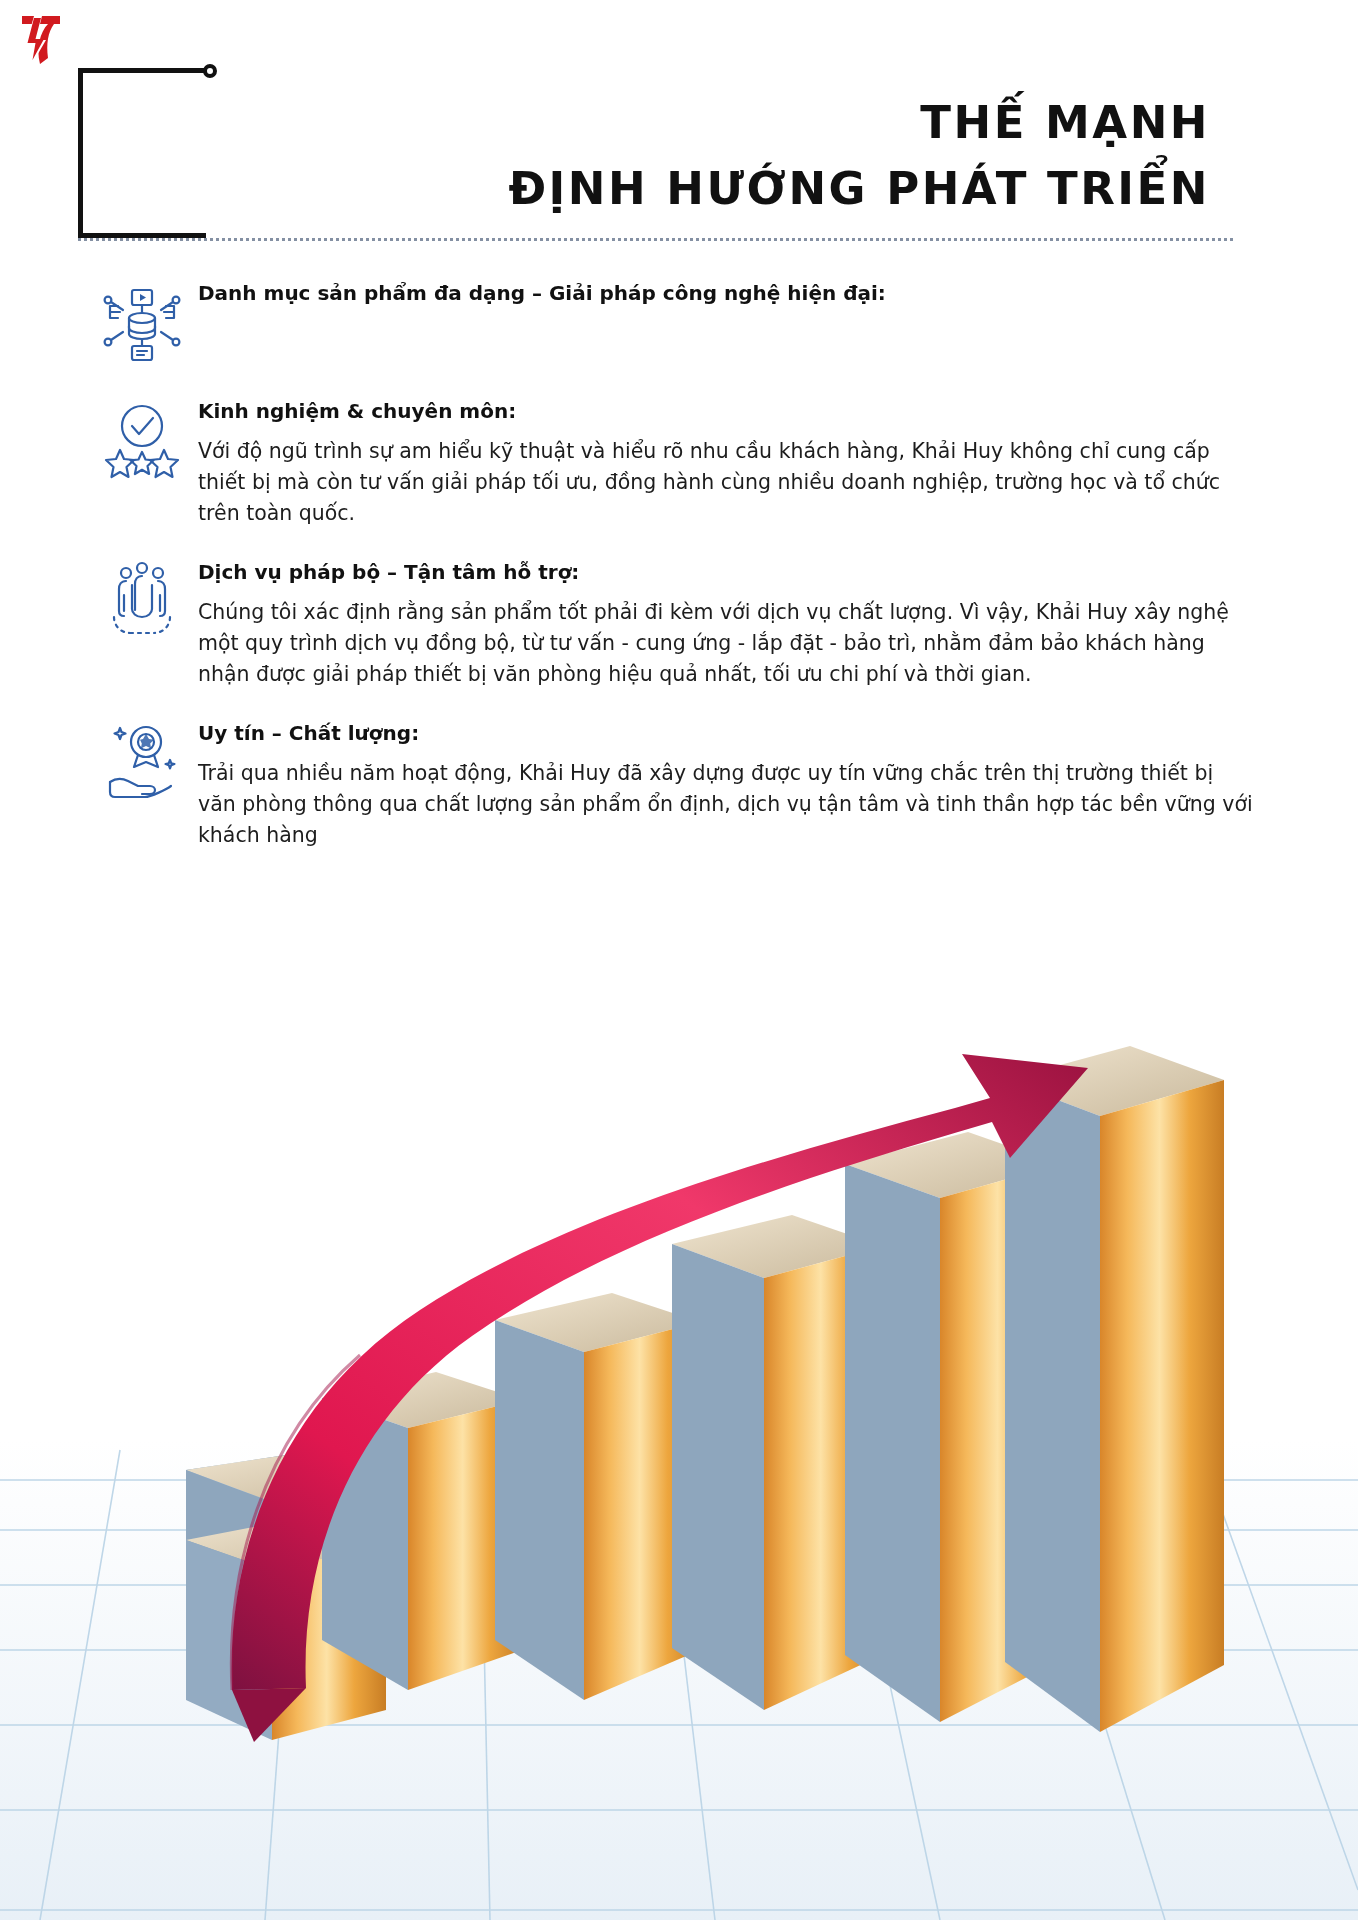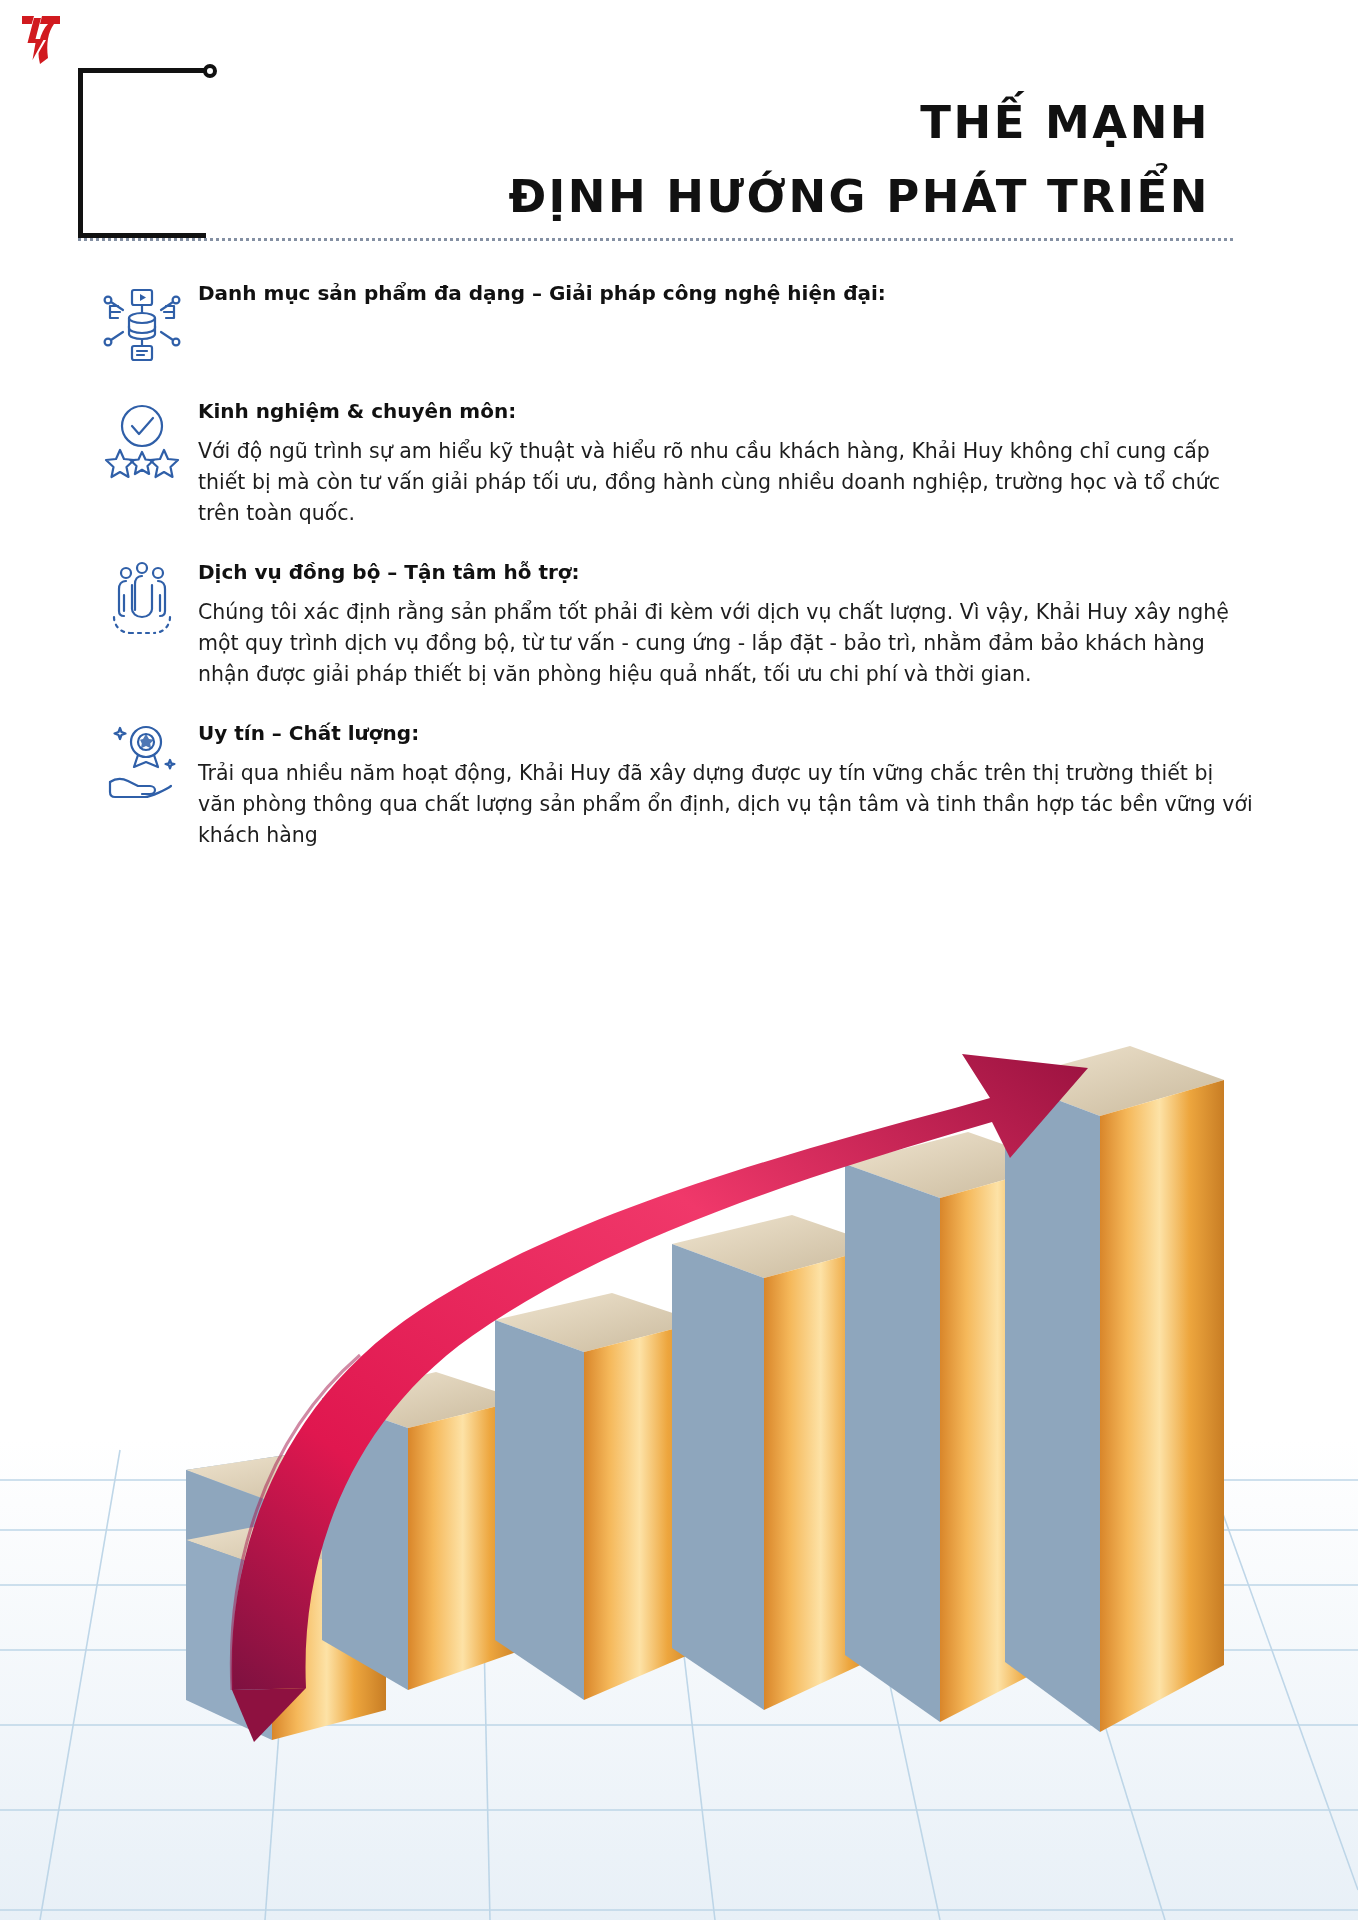--- a/index.html
+++ b/index.html
@@ -64,21 +64,21 @@
   }
   .title-line {
     font-family: "DejaVu Sans", "Liberation Sans", sans-serif;
     font-weight: 700;
     font-size: 45px;
     letter-spacing: 2.5px;
     line-height: 62px;
     color: #111;
     white-space: nowrap;
   }
-  .title-line.second { margin-top: 12px; }
+  .title-line.second { margin-top: 4px; }
 
   .dotted-rule {
     position: absolute;
     left: 78px;
     top: 238px;
     width: 1155px;
     height: 0;
     border-top: 3px dotted #5b6b85;
     opacity: .75;
   }
@@ -206,21 +206,21 @@
         <path d="M30 26c-5 0-7 4-7 8v22c0 3 2 5 5 5"></path>
         <path d="M46 21c-5 0-7 4-7 8v26"></path>
         <path d="M62 26c5 0 7 4 7 8v22c0 3-2 5-5 5"></path>
         <path d="M36 30c0 0 0 20 0 24s4 8 10 8 10-4 10-8-0-24-0-24"></path>
         <path d="M28 40v16M64 40v16"></path>
         <path d="M18 62c0 9 7 16 16 16M74 62c0 9-7 16-16 16" stroke-dasharray="3 5"></path>
         <path d="M34 78h24" stroke-dasharray="3 5"></path>
       </svg>
     </div>
     <div class="feature-body">
-      <div class="feature-title">Dịch vụ đồng bộ – Tận tâm hỗ trợ:</div>
+      <div class="feature-title">Dịch vụ pháp bộ – Tận tâm hỗ trợ:</div>
       <div class="feature-text">Chúng tôi xác định rằng sản phẩm tốt phải đi kèm với dịch vụ chất lượng. Vì vậy, Khải Huy xây nghệ một quy trình dịch vụ đồng bộ, từ tư vấn - cung ứng - lắp đặt - bảo trì, nhằm đảm bảo khách hàng nhận được giải pháp thiết bị văn phòng hiệu quả nhất, tối ưu chi phí và thời gian.</div>
     </div>
   </div>
 
   <div class="feature">
     <div class="feature-icon">
       <svg width="92" height="92" viewBox="0 0 92 92" fill="none" stroke="#2f5fa8" stroke-width="2.2" stroke-linecap="round" stroke-linejoin="round">
         <circle cx="50" cy="26" r="15"></circle>
         <circle cx="50" cy="26" r="8"></circle>
         <path d="M47 23l3-5 3 5 5 .8-3.8 3.6.9 5.2-5.1-2.6-5.1 2.6.9-5.2L44 23.8z" fill="#2f5fa8" stroke="none" opacity=".85"></path>

